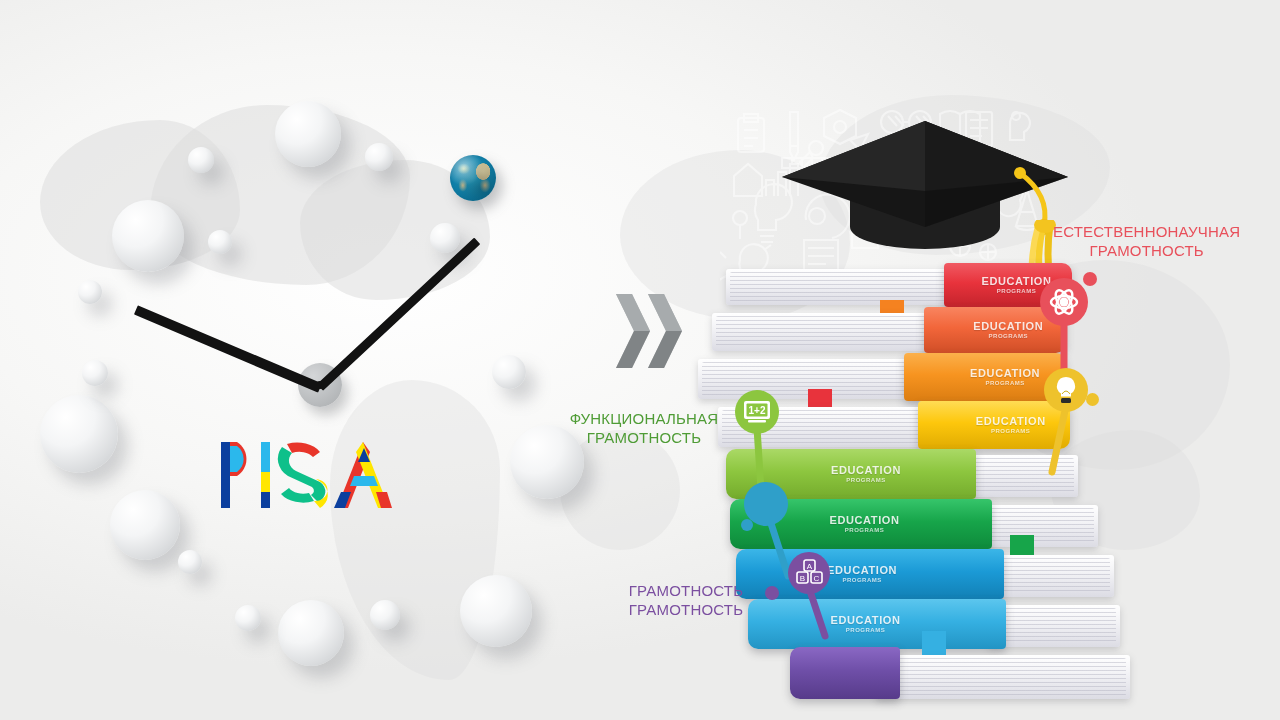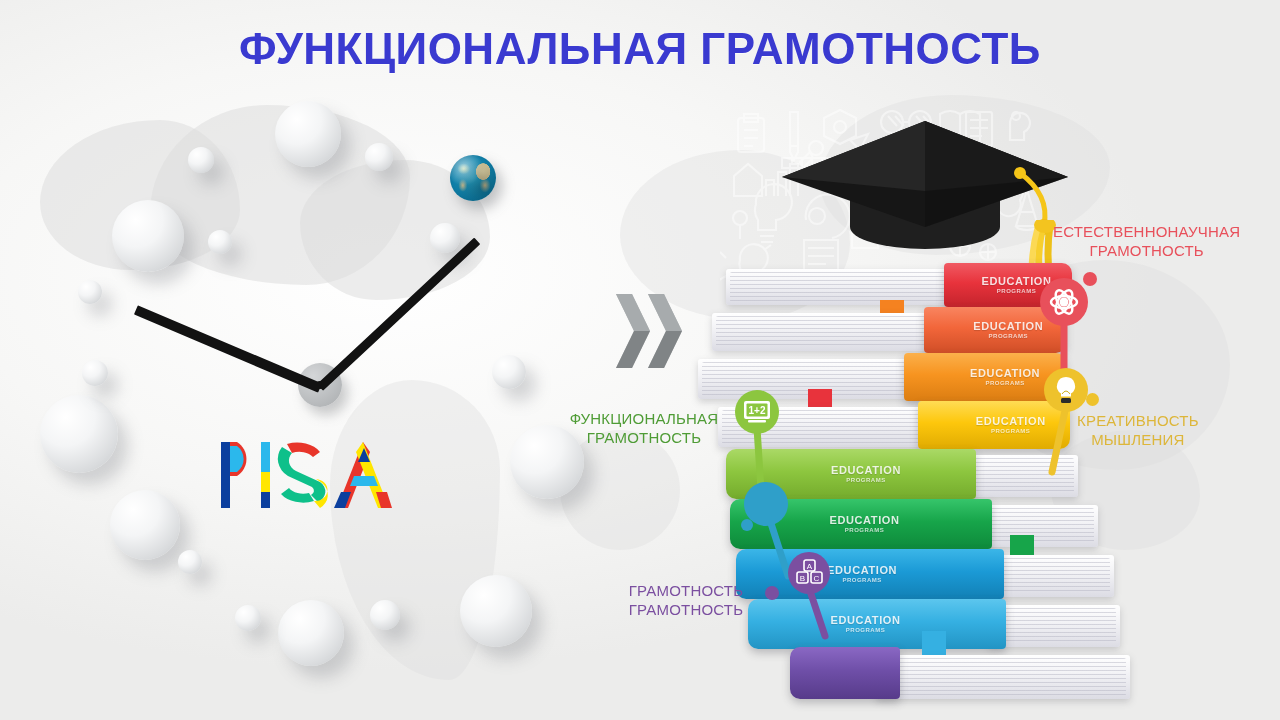--- a/index.html
+++ b/index.html
@@ -103,21 +103,20 @@
     <div class="map-blob" style="left:150px;top:105px;width:260px;height:180px;border-radius:45% 55% 40% 60%/60% 40% 60% 40%;"></div>
     <div class="map-blob" style="left:300px;top:160px;width:190px;height:140px;border-radius:55% 45% 60% 40%/45% 55% 45% 55%;"></div>
     <div class="map-blob soft" style="left:330px;top:380px;width:170px;height:300px;border-radius:48% 52% 30% 70%/35% 30% 70% 65%;"></div>
     <div class="map-blob soft" style="left:620px;top:150px;width:230px;height:170px;border-radius:52% 48% 45% 55%/50% 55% 45% 50%;"></div>
     <div class="map-blob soft" style="left:820px;top:95px;width:290px;height:160px;border-radius:45% 55% 60% 40%/55% 45% 55% 45%;"></div>
     <div class="map-blob soft" style="left:980px;top:260px;width:250px;height:210px;border-radius:50% 50% 45% 55%/50% 50% 50% 50%;"></div>
     <div class="map-blob soft" style="left:1050px;top:430px;width:150px;height:120px;border-radius:55% 45% 50% 50%/45% 55% 45% 55%;"></div>
     <div class="map-blob soft" style="left:560px;top:430px;width:120px;height:120px;border-radius:50%;"></div>
   </div>
 
-  <div id="title">ФУНКЦИОНАЛЬНАЯ ГРАМОТНОСТЬ</div>
 
   <div id="clock">
 
     <div class="marker" style="left:245px;top:6px;width:66px;height:66px;"></div>
     <div class="marker" style="left:158px;top:52px;width:26px;height:26px;"></div>
     <div class="marker" style="left:335px;top:48px;width:28px;height:28px;"></div>
     <div class="marker" style="left:400px;top:128px;width:30px;height:30px;"></div>
     <div class="marker" style="left:462px;top:260px;width:34px;height:34px;"></div>
     <div class="marker" style="left:480px;top:330px;width:74px;height:74px;"></div>
     <div class="marker" style="left:430px;top:480px;width:72px;height:72px;"></div>
@@ -399,24 +398,20 @@
   <div class="node" style="left:1044px;top:368px;width:44px;height:110px;">
     <svg viewBox="0 0 44 110" width="44" height="110" aria-hidden="true">
       <path d="M22 38 L8 104" stroke="#eec22c" stroke-width="7" stroke-linecap="round"></path>
       <circle cx="22" cy="22" r="22" fill="#eec22c"></circle>
       <path d="M22 9 a9 9 0 0 1 5 16.5 l0 3 h-10 l0 -3 a9 9 0 0 1 5 -16.5z" fill="#ffffff"></path>
       <rect x="17" y="30" width="10" height="5" rx="1.5" fill="#2b2b2b"></rect>
       <path d="M18 26 q4 -6 8 0" stroke="#cfae1e" stroke-width="1" fill="none"></path>
     </svg>
   </div>
   <div class="dotsm" style="left:1086px;top:393px;width:13px;height:13px;background:#eec22c;"></div>
-  <div class="node-label" style="left:1077px;top:412px;color:#ddb63a;">
-    <span>КРЕАТИВНОСТЬ</span><br>
-    <span style="display:inline-block;width:100%;text-align:center;">МЫШЛЕНИЯ</span>
-  </div>
 
   <div class="node" style="left:735px;top:390px;width:44px;height:108px;">
     <svg viewBox="0 0 44 108" width="44" height="108" aria-hidden="true">
       <path d="M22 38 L26 100" stroke="#8cc63f" stroke-width="7" stroke-linecap="round"></path>
       <circle cx="22" cy="22" r="22" fill="#8cc63f"></circle>
       <rect x="9" y="11" width="26" height="18" rx="2" fill="#ffffff"></rect>
       <rect x="11.5" y="13.5" width="21" height="13" rx="1" fill="#8cc63f"></rect>
       <text x="22" y="24" font-size="10" font-weight="700" text-anchor="middle" fill="#ffffff" font-family="Liberation Sans, sans-serif">1+2</text>
       <rect x="13" y="30" width="18" height="2.4" rx="1" fill="#ffffff"></rect>
     </svg>

